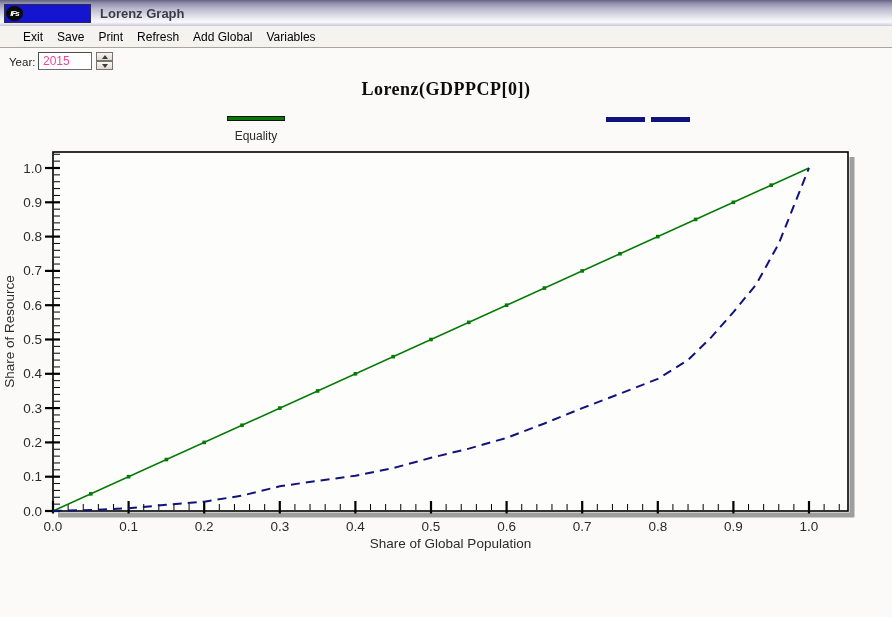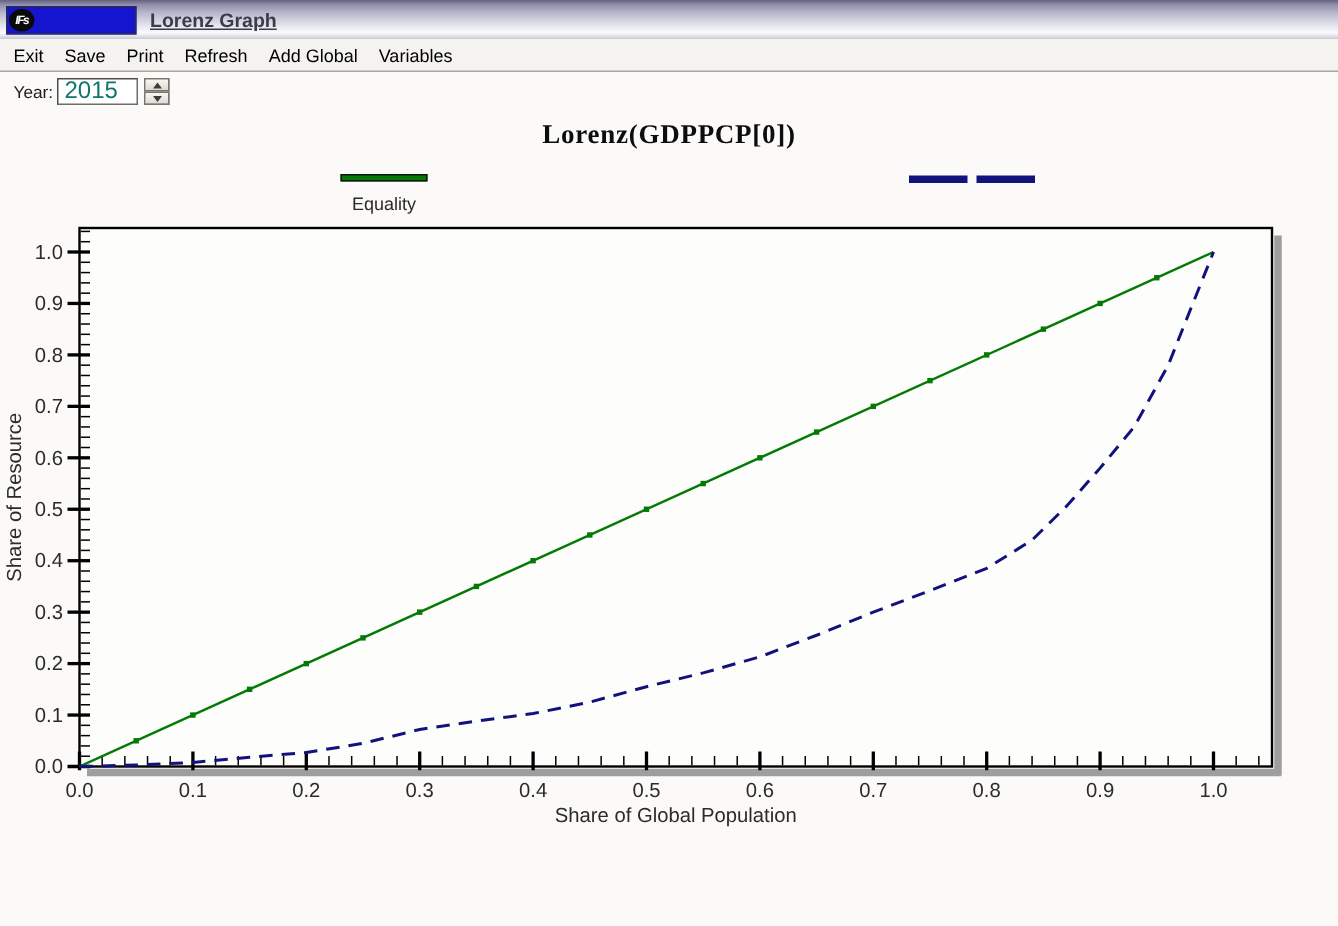--- a/index.html
+++ b/index.html
@@ -21,38 +21,38 @@
     width:42px; height:19px; background:#1515cf; position:relative; flex:0 0 auto;
     box-shadow:0 0 0 1px #2a2a55 inset;
     padding-left:45px;
   }
   .app-icon .blob {
     position:absolute; left:2px; top:2px; width:17px; height:15px;
     background:#0a0a0a; border-radius:50%;
     color:#ffffff; font-size:8px; font-weight:bold; font-style:italic;
     text-align:center; line-height:15px; letter-spacing:-1px;
   }
-  .title-text { margin-left:9px; font-size:13px; font-weight:bold; color:#3c3b49;text-decoration:underline; }
+  .title-text { margin-left:9px; font-size:13px; font-weight:bold; color:#3c3b49; }
 
   
   .menubar {
     position:absolute; left:0; top:26px; width:892px; height:22px;
     background:#f4f3f0; border-bottom:1px solid #a9a69c;
-    display:flex; align-items:center; box-sizing:border-box; padding-left:2px;
+    display:flex; align-items:center; box-sizing:border-box; padding-left:16px;
   }
   .menu-item { padding:3px 7px; font-size:12px; color:#000; cursor:default; }
 
   
   .toolbar { position:absolute; left:0; top:49px; width:892px; height:28px; }
   .year-label { position:absolute; left:9px; top:7px; font-size:11.5px; color:#1c1c1c; }
   .year-input {
     position:absolute; left:38px; top:3px; width:54px; height:18px;
     border:1px solid #6d6d6d; border-top-color:#4d4d4d; border-left-color:#4d4d4d;
-    box-sizing:border-box; font-size:16px; padding:1px 4px;
-    font-family:"Liberation Sans", sans-serif; background:#ffffff; color:#0f766e;
+    box-sizing:border-box; font-size:12px; padding:1px 4px;
+    font-family:"Liberation Sans", sans-serif; background:#ffffff; color:#ec4899;
   }
   .spinner { position:absolute; left:96px; top:3px; width:17px; height:18px; }
   .spin-btn {
     width:17px; height:9px; box-sizing:border-box;
     background:linear-gradient(180deg,#f7f6f3,#dedbd2);
     border:1px solid #9a978c; border-top-color:#ffffff; border-left-color:#ffffff;
     outline:1px solid #77756c; outline-offset:-1px;
     display:flex; align-items:center; justify-content:center; cursor:default;
   }
   .arrow-up { width:0; height:0; border-left:3px solid transparent; border-right:3px solid transparent; border-bottom:4px solid #3c3c3c; }

